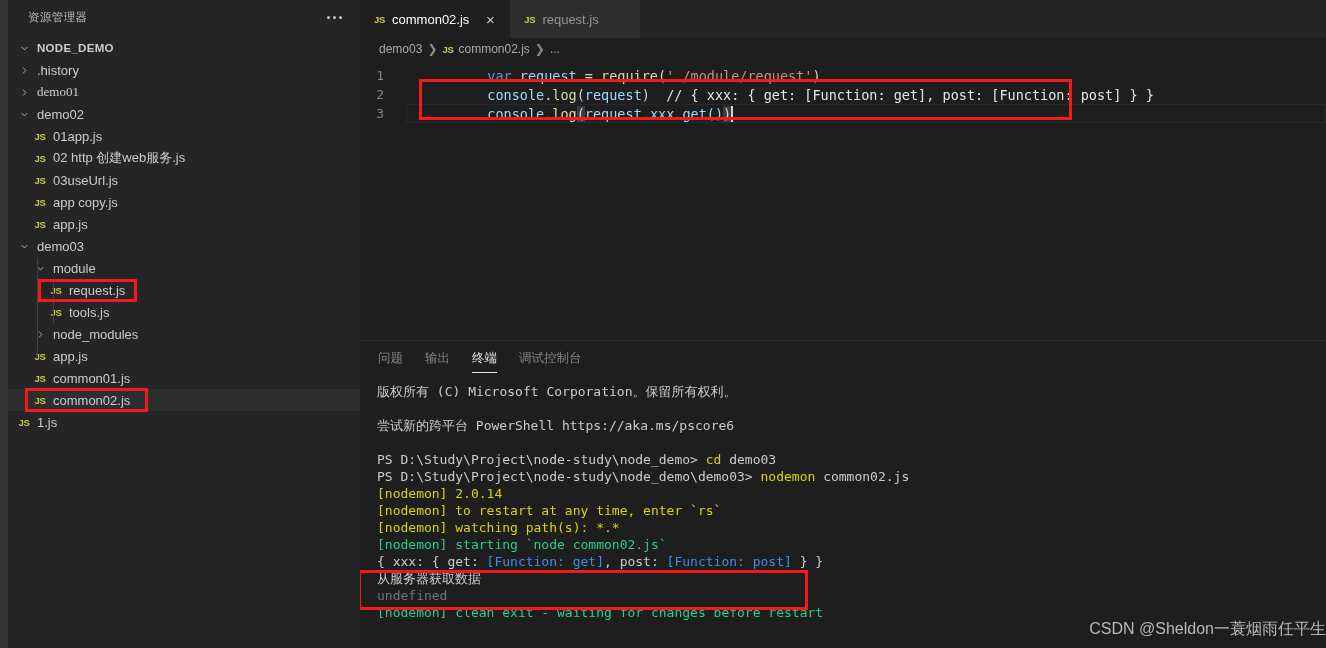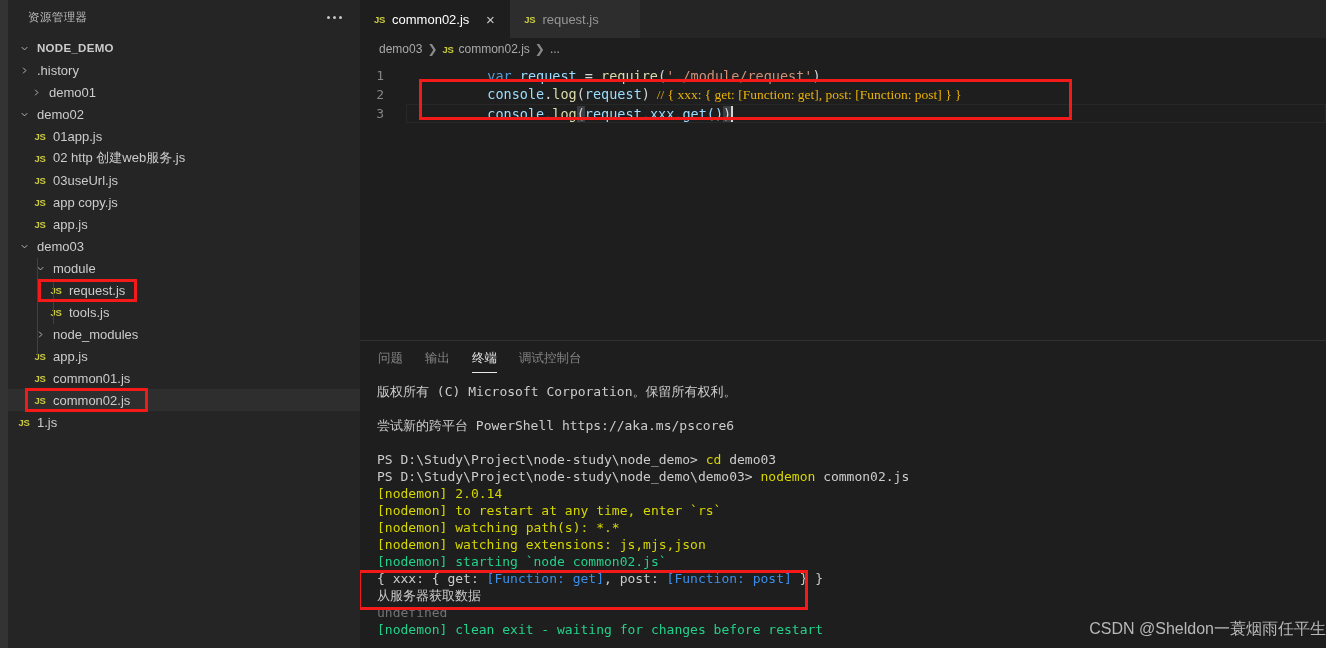--- a/index.html
+++ b/index.html
@@ -173,21 +173,21 @@
     box-sizing: border-box;
     color: #858585;
     font-size: 13px;
   }
   .code { white-space: pre; }
   .kw   { color: #569cd6; }
   .var  { color: #9cdcfe; }
   .fn   { color: #dcdcaa; }
   .str  { color: #ce9178; }
   .plain{ color: #d4d4d4; }
-  .cmt  { color: #eab308; font-family: Liberation Serif, serif; }
+  .cmt  { color: #e5e5e5; }
   .cursor {
     display:inline-block; width: 1.5px; height: 16px;
     background: #d4d4d4; vertical-align: -3px;
   }
   .sel-tok { background: #3a3d41; }
   .hl-line-border {
     position: absolute; left: 46px; right: 0; height: 19px;
     border: 1px solid #282828;
     box-sizing: border-box;
     pointer-events: none;
@@ -278,21 +278,21 @@
 
       <div id="tree-rows">
           <div class="row" style="padding-left: 8px;">
             <span class="twisty">
               <svg width="11" height="11" viewBox="0 0 16 16">
                 <path d="M6 4l4 4-4 4" fill="none" stroke="#c5c5c5" stroke-width="1.3"></path>
               </svg>
             </span>
             <span class="label">.history</span>
           </div>
-          <div class="row" style="padding-left: 20px;">
+          <div class="row" style="padding-left: 8px; font-family: Liberation Serif, serif;">
             <span class="twisty">
               <svg width="11" height="11" viewBox="0 0 16 16">
                 <path d="M6 4l4 4-4 4" fill="none" stroke="#c5c5c5" stroke-width="1.3"></path>
               </svg>
             </span>
             <span class="label">demo01</span>
           </div>
           <div class="row" style="padding-left: 8px;">
             <span class="twisty">
               <svg width="11" height="11" viewBox="0 0 16 16">
@@ -445,21 +445,20 @@
         <div class="term-line t-white">尝试新的跨平台 PowerShell https://aka.ms/pscore6</div>
         <div class="term-line">&nbsp;</div>
 
         <div class="term-line"><span class="t-white">PS D:\Study\Project\node-study\node_demo&gt; </span><span class="t-yellow">cd</span><span class="t-white"> demo03</span></div>
 
         <div class="term-line"><span class="t-white">PS D:\Study\Project\node-study\node_demo\demo03&gt; </span><span class="t-yellow">nodemon</span><span class="t-white"> common02.js</span></div>
 
         <div class="term-line"><span class="t-yellow">[nodemon] </span><span class="t-yellow">2.0.14</span></div>
         <div class="term-line"><span class="t-yellow">[nodemon] </span><span class="t-yellow">to restart at any time, enter `rs`</span></div>
         <div class="term-line"><span class="t-yellow">[nodemon] </span><span class="t-yellow t-ul">watching path(s): *.*</span></div>
-        <div class="term-line"><span class="t-yellow">[nodemon] </span><span class="t-yellow">watching extensions: js,mjs,json</span></div>
         <div class="term-line"><span class="t-green">[nodemon] </span><span class="t-green">starting `node common02.js`</span></div>
 
         <div class="term-line"><span class="t-white">{ xxx: { get: </span><span class="t-blue">[Function: get]</span><span class="t-white">, post: </span><span class="t-blue">[Function: post]</span><span class="t-white"> } }</span></div>
         <div class="term-line t-white">从服务器获取数据</div>
         <div class="term-line t-dim">undefined</div>
         <div class="term-line"><span class="t-green">[nodemon] </span><span class="t-green">clean exit - waiting for changes before restart</span></div>
 
         <div class="redbox" style="left:-2px; top:195px; width:450px; height:40px;"></div>
       </div>
     </div>

